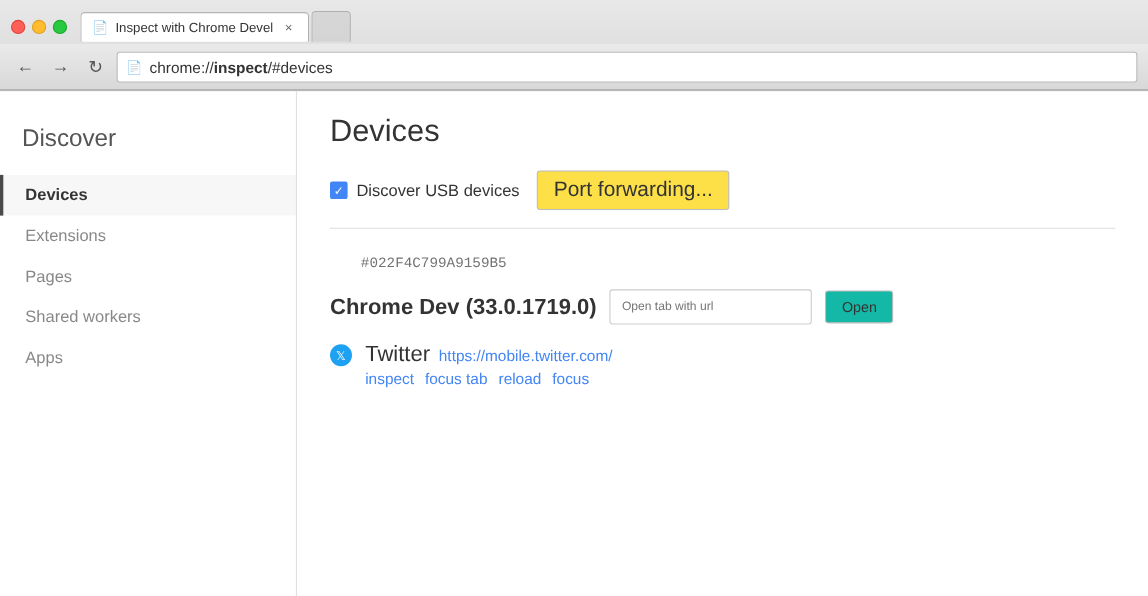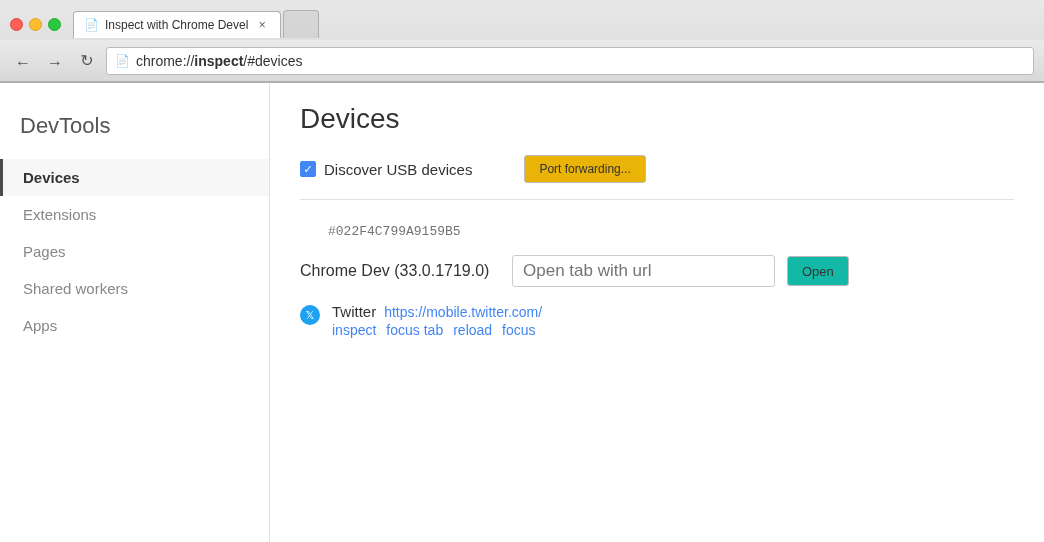--- a/index.html
+++ b/index.html
@@ -217,27 +217,26 @@
       display: flex;
       align-items: center;
       justify-content: center;
       color: white;
       font-size: 11px;
       border-radius: 2px;
     }
 
     .port-forwarding-btn {
       padding: 6px 14px;
-      background: #eab308;
+      background: #fde047;
       border: 1px solid #bbb;
       border-radius: 3px;
-      font-size: 12px;
-      color: #333;
-      cursor: pointer;
-      margin-left: 36px;
+      font-size: 19px;
+      color: #333;
+      cursor: pointer;
     }
 
     .device-section {
       margin-top: 10px;
     }
 
     .device-header {
       display: flex;
       align-items: baseline;
       gap: 12px;
@@ -258,33 +257,33 @@
     }
 
     .browser-row {
       display: flex;
       align-items: center;
       gap: 12px;
       margin-bottom: 16px;
     }
 
     .browser-name {
-      font-size: 16px;
-      font-weight: normal;
+      font-size: 20px;
+      font-weight: bold;
       color: #333;
       min-width: 200px;
     }
 
     .url-input {
       padding: 15px 10px;
       border: 1px solid #ccc;
       border-radius: 3px;
-      font-size: 17px;
+      font-size: 11px;
       color: #aaa;
-      width: 263px;
+      width: 184px;
       height: 30px;
     }
 
     .open-btn {
       padding: 5px 14px;
       background: #14b8a6;
       border: 1px solid #bbb;
       border-radius: 3px;
       font-size: 13px;
       color: #333;
@@ -319,21 +318,21 @@
       gap: 2px;
     }
 
     .page-title-row {
       display: flex;
       align-items: center;
       gap: 8px;
     }
 
     .page-name {
-      font-size: 15px;
+      font-size: 20px;
       color: #333;
     }
 
     .page-url {
       font-size: 14px;
       color: #4285f4;
       text-decoration: none;
     }
 
     .page-actions {
@@ -378,21 +377,21 @@
       <span class="address-text">
         <span>chrome://</span><span class="bold">inspect</span><span>/#devices</span>
       </span>
     </div>
   </div>
 </div>
 
 <div class="page">
 
   <div class="sidebar">
-    <div class="sidebar-title">DevTools</div>
+    <div class="sidebar-title">Discover</div>
     <a class="sidebar-item active">Devices</a>
     <a class="sidebar-item">Extensions</a>
     <a class="sidebar-item">Pages</a>
     <a class="sidebar-item">Shared workers</a>
     <a class="sidebar-item">Apps</a>
   </div>
 
   <div class="main">
     <h1 class="main-title">Devices</h1>
 

